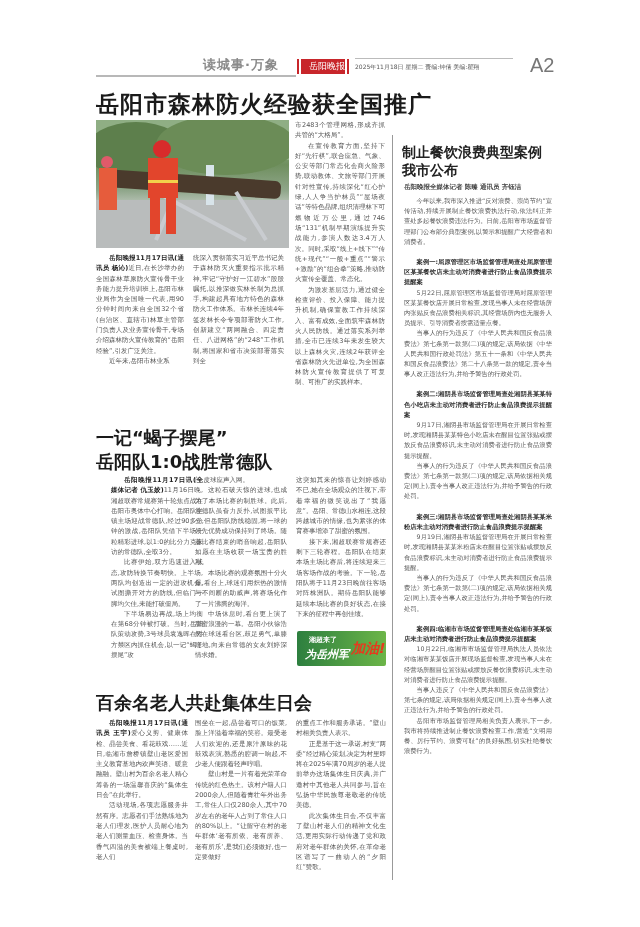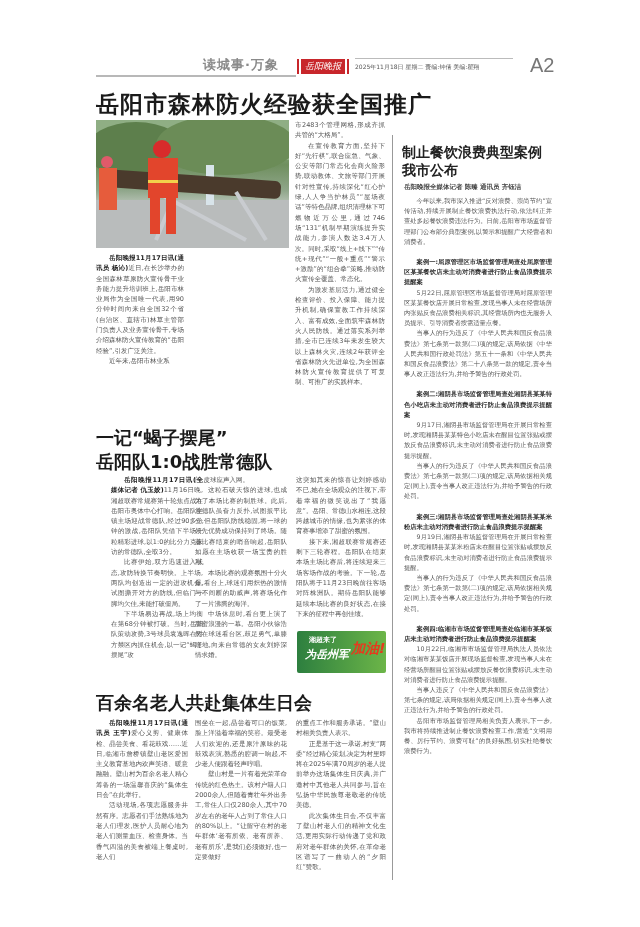--- a/index.html
+++ b/index.html
@@ -4,21 +4,21 @@
 <style>
   * { margin: 0; padding: 0; box-sizing: border-box; }
   html, body { width: 640px; height: 927px; background: #ffffff; overflow: hidden; }
   body { font-family: "DejaVu Sans", sans-serif; color: #333; position: relative; }
   .page { position: absolute; left: 0; top: 0; width: 640px; height: 927px; }
 
   
   .masthead { position: absolute; top: 56px; left: 96px; width: 460px; height: 24px; }
   .section-name { position: absolute; left: 107px; top: 0; font-size: 13px; color: #8a8a8a; font-weight: bold; letter-spacing: 1px; }
   .section-rule { position: absolute; left: 0; top: 19px; width: 200px; height: 2px; background: #b8b8b8; }
-  .logo { position: absolute; left: 205px; top: 3px; width: 44px; height: 15px; background: #c8262b; color: #fff; font-size: 9px; line-height: 15px; text-align: center; font-style: italic; font-family: "DejaVu Serif", serif; }
+  .logo { position: absolute; left: 205px; top: 3px; width: 44px; height: 15px; background: #c8262b; color: #fff; font-size: 9px; line-height: 15px; text-align: right; font-family: "DejaVu Serif", serif; }
   .logo::before, .logo::after { content: ""; position: absolute; top: 0; width: 2px; height: 15px; background: #c8262b; }
   .logo::before { left: -4px; } .logo::after { right: -4px; }
   .meta-rule { position: absolute; left: 259px; top: 2px; width: 158px; height: 1px; background: #bbb; }
   .meta { position: absolute; left: 259px; top: 7px; font-size: 6px; color: #555; white-space: nowrap; }
   .page-num { position: absolute; left: 434px; top: -2px; font-size: 20px; color: #777; font-family: "Liberation Sans", sans-serif; }
 
   .headline { position: absolute; font-weight: bold; color: #1a1a1a; font-family: "DejaVu Sans", sans-serif; }
   .h1 { left: 96px; top: 89px; font-size: 23px; letter-spacing: 1px; }
 
   .photo { position: absolute; left: 96px; top: 120px; width: 193px; height: 128px; overflow: hidden; background: linear-gradient(180deg, #b7c9b0 0%, #6f8f5e 35%, #8fa68a 55%, #c9cfc9 70%, #aeb4b4 100%); }
@@ -26,21 +26,21 @@
   .col { position: absolute; font-size: 6.5px; line-height: 10.3px; color: #555; text-align: justify; }
   .col p { text-indent: 2em; }
   .col p.noind { text-indent: 0; }
   .lead { font-weight: bold; color: #222; }
 
   .vrule { position: absolute; left: 392px; top: 135px; width: 1px; height: 745px; background: #999; }
   .right-title { position: absolute; left: 402px; top: 143px; font-size: 14px; font-weight: bold; color: #222; line-height: 18px; }
   .byline { position: absolute; left: 404px; top: 183px; font-size: 6.5px; font-weight: bold; color: #444; }
   .case-title { font-weight: bold; color: #333; text-indent: 2em; }
 
-  .ad { position: absolute; left: 297px; top: 631px; width: 89px; height: 42px; background: linear-gradient(90deg, #2d7f3f, #6cb548); border-radius: 2px; overflow: hidden; }
+  .ad { position: absolute; left: 297px; top: 631px; width: 89px; height: 35px; background: linear-gradient(90deg, #2d7f3f, #6cb548); border-radius: 2px; overflow: hidden; }
   .ad-line1 { position: absolute; left: 12px; top: 4px; font-size: 7px; color: #fff; font-weight: bold; }
   .ad-line2 { position: absolute; left: 8px; top: 16px; font-size: 11px; color: #fff; font-weight: bold; font-style: italic; }
   .ad-line3 { position: absolute; left: 54px; top: 9px; font-size: 14px; color: #e63a1e; font-weight: bold; font-style: italic; }
 </style>
 </head>
 <body>
 
 <div class="page">
 
   <div class="masthead">
@@ -70,20 +70,23 @@
       <rect x="52" y="38" width="30" height="40" fill="#e2452c"></rect>
       <rect x="54" y="78" width="10" height="36" fill="#e2452c"></rect>
       <rect x="70" y="78" width="10" height="36" fill="#e2452c"></rect>
       <rect x="52" y="60" width="30" height="3" fill="#f2d04b"></rect>
     </svg>
   </div>
 
   <div class="col" style="left:96px; top:253px; width:88px;">
     <p><span class="lead">岳阳晚报11月17日讯(通讯员 杨沁)</span><span>近日,在长沙举办的全国森林草原防火宣传骨干业务能力提升培训班上,岳阳市林业局作为全国唯一代表,用90分钟时间向来自全国32个省(自治区、直辖市)林草主管部门负责人及业务宣传骨干,专场介绍森林防火宣传教育的“岳阳经验”,引发广泛关注。</span></p>
     <p>近年来,岳阳市林业系</p>
+  </div>
+  <div class="col" style="left:193px; top:253px; width:91px;">
+    <p class="noind">统深入贯彻落实习近平总书记关于森林防灭火重要指示批示精神,牢记“守护好一江碧水”殷殷嘱托,以推深做实林长制为总抓手,构建起具有地方特色的森林防火工作体系。市林长连续4年签发林长令专项部署防火工作,创新建立“两网融合、四定责任、八进网格”的“248”工作机制,将国家和省市决策部署落实到全</p>
   </div>
   <div class="col" style="left:295px; top:120px; width:90px;">
     <p class="noind">市2483个管理网格,形成齐抓共管的“大格局”。</p>
     <p>在宣传教育方面,坚持下好“先行棋”,联合应急、气象、公安等部门常态化会商火险形势,联动教体、文旅等部门开展针对性宣传,持续深化“红心护绿,人人争当护林员”“屋场夜话”等特色品牌,组织清理林下可燃物近万公里,通过746场“131”机制早期演练提升实战能力,参演人数达3.4万人次。同时,采取“线上+线下”“传统+现代”“一般+重点”“警示+激励”的“组合拳”策略,推动防火宣传全覆盖、常态化。</p>
     <p>为激发基层活力,通过健全检查评价、投入保障、能力提升机制,确保宣教工作持续深入、富有成效,全面筑牢森林防火人民防线。通过落实系列举措,全市已连续3年未发生较大以上森林火灾,连续2年获评全省森林防火先进单位,为全国森林防火宣传教育提供了可复制、可推广的实践样本。</p>
   </div>
 
   <div class="headline" style="left:96px; top:426px; font-size:18px; line-height:24px;">
     <div>一记“蝎子摆尾”</div>
     <div>岳阳队1:0战胜常德队</div>

